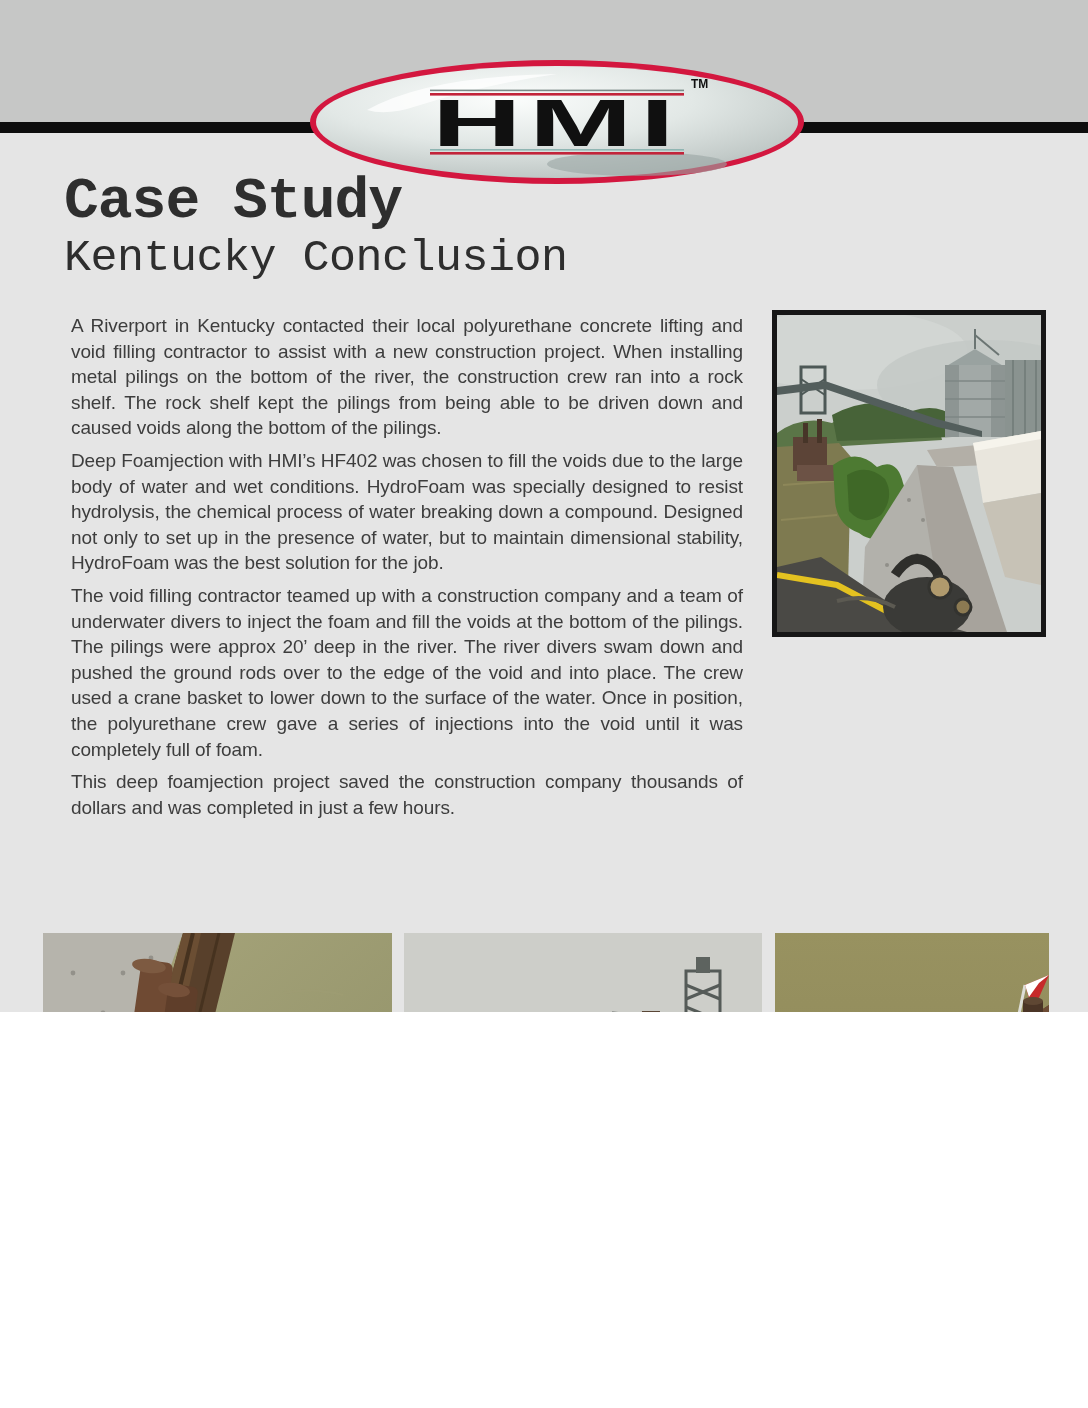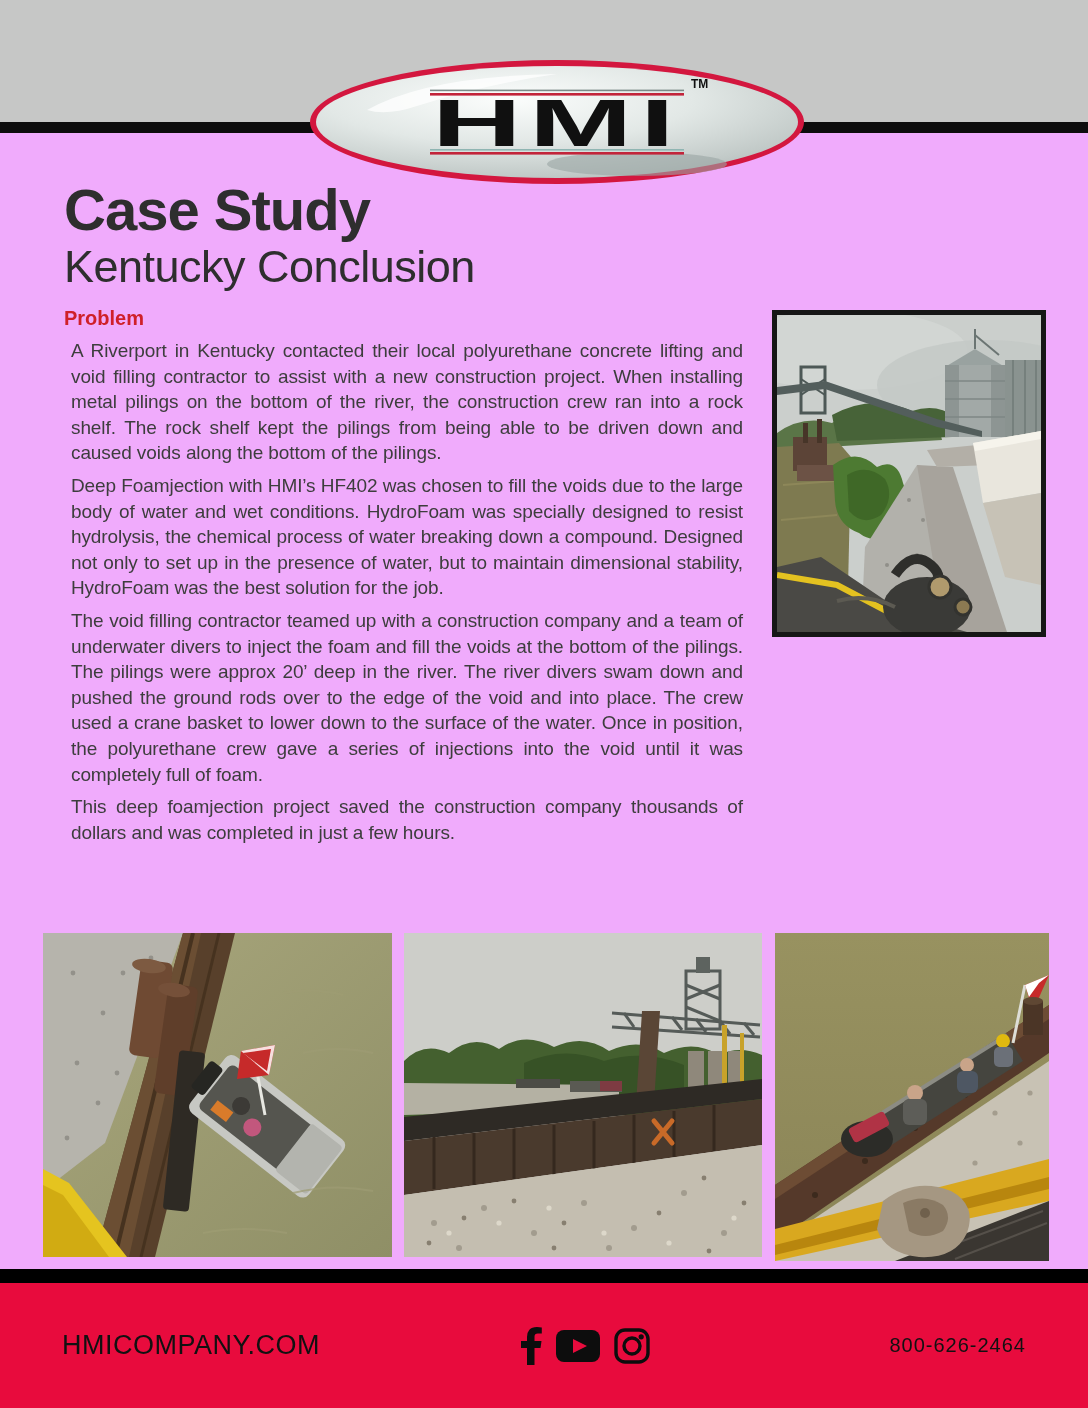--- a/index.html
+++ b/index.html
@@ -1,25 +1,25 @@
 <!DOCTYPE html>
 <html><head>
 <meta charset="utf-8">
 <style>
   html,body{margin:0;padding:0;background:#ffffff;}
   .page{
-    position:relative;width:1088px;height:1408px;background:#f0abfc;overflow:hidden;
+    position:relative;width:1088px;height:1012px;background:#e5e5e5;overflow:hidden;
     font-family:"Liberation Sans", sans-serif;
   }
   
   .band-gray{position:absolute;left:0;top:0;width:1088px;height:122px;background:#c6c7c6;}
   .band-black{position:absolute;left:0;top:122px;width:1088px;height:11px;background:#0d0d0d;}
   .logo-wrap{position:absolute;left:307px;top:58px;width:500px;height:128px;}
   
-  .title-block{position:absolute;left:64px;top:180px;width:700px;color:#2e2e2e;}
+  .title-block{position:absolute;left:64px;top:172px;width:700px;color:#2e2e2e;font-family:Liberation Mono, monospace;}
   .title-main{font-size:58px;font-weight:600;letter-spacing:-1px;line-height:1.02;margin:0;}
   .title-sub{font-size:45px;font-weight:400;letter-spacing:-0.5px;line-height:1.05;margin:4px 0 0 0;}
   
   .text-col{position:absolute;left:64px;top:306px;width:686px;}
   .sec-heading{color:#cf2029;font-size:20px;font-weight:700;margin:0 0 3px 0;line-height:1.25;}
   .sec-heading.mt{margin-top:33px;}
   .text-col p{margin:7px;color:#3d3d3d;font-size:19px;line-height:25.6px;text-align:justify;letter-spacing:-0.1px;}
   
   .photo{position:absolute;overflow:hidden;}
   .photo svg{display:block;width:100%;height:100%;}
@@ -66,21 +66,20 @@
       <text x="384" y="30" font-family="Liberation Sans, sans-serif" font-size="12" font-weight="700" fill="#101010">TM</text>
     </svg>
   </div>
 
   <div class="title-block">
     <h1 class="title-main">Case Study</h1>
     <h2 class="title-sub">Kentucky Conclusion</h2>
   </div>
 
   <div class="text-col">
-    <h3 class="sec-heading">Problem</h3>
     <p>A Riverport in Kentucky contacted their local polyurethane concrete lifting and void filling contractor to assist with a new construction project. When installing metal pilings on the bottom of the river, the construction crew ran into a rock shelf. The rock shelf kept the pilings from being able to be driven down and caused voids along the bottom of the pilings.</p>
 
     <p>Deep Foamjection with HMI’s HF402 was chosen to fill the voids due to the large body of water and wet conditions. HydroFoam was specially designed to resist hydrolysis, the chemical process of water breaking down a compound. Designed not only to set up in the presence of water, but to maintain dimensional stability, HydroFoam was the best solution for the job.</p>
     <p>The void filling contractor teamed up with a construction company and a team of underwater divers to inject the foam and fill the voids at the bottom of the pilings. The pilings were approx 20’ deep in the river. The river divers swam down and pushed the ground rods over to the edge of the void and into place. The crew used a crane basket to lower down to the surface of the water. Once in position, the polyurethane crew gave a series of injections into the void until it was completely full of foam.</p>
 
     <p>This deep foamjection project saved the construction company thousands of dollars and was completed in just a few hours.</p>
   </div>
 
   <div class="photo photo-main">
     <svg viewBox="0 0 264 317" preserveAspectRatio="none">

